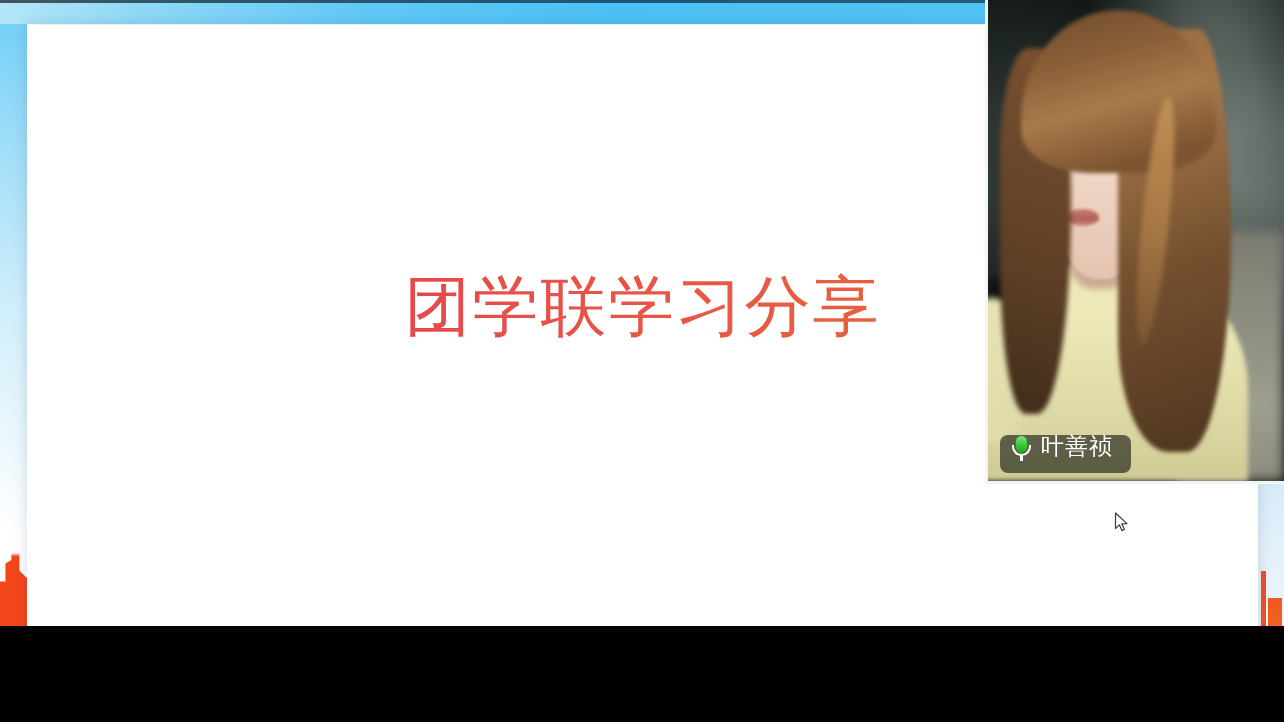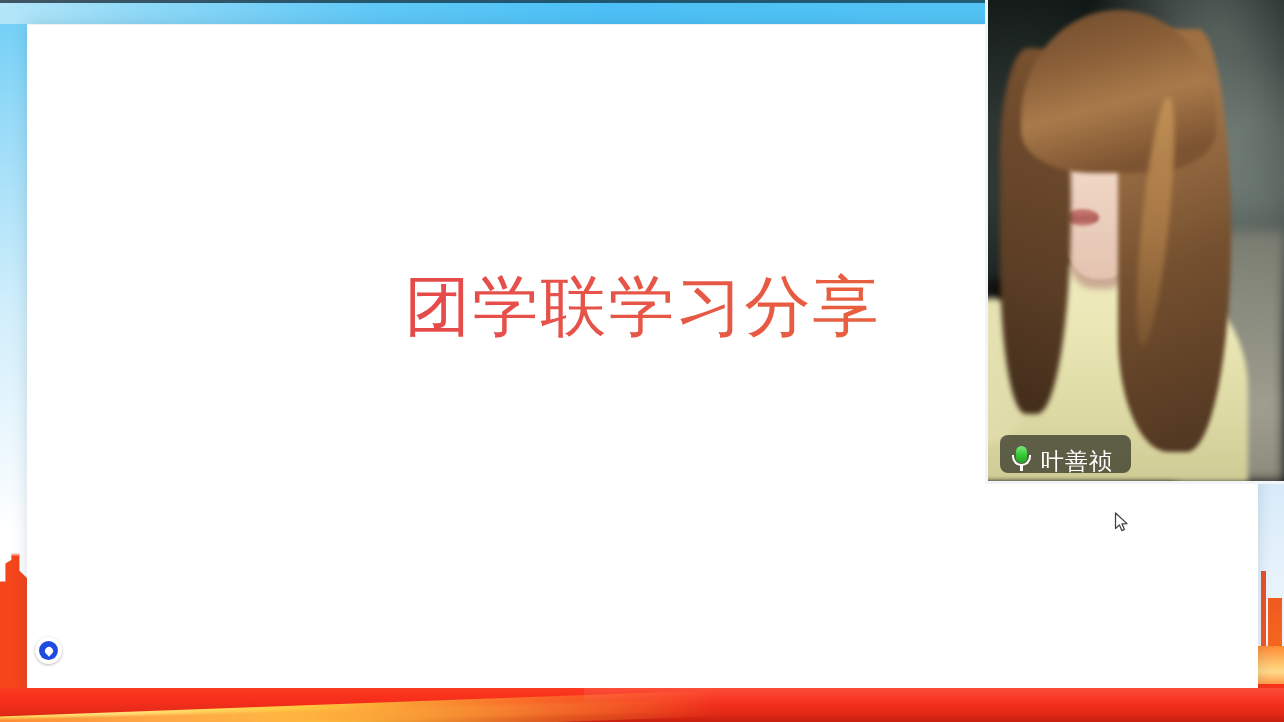--- a/index.html
+++ b/index.html
@@ -1,18 +1,18 @@
 <!DOCTYPE html>
 <html><head>
 <meta charset="utf-8">
 <style>
   html,body{margin:0;padding:0;background:#000;}
   body{width:1284px;height:722px;overflow:hidden;font-family:"Liberation Sans","DejaVu Sans",sans-serif;}
 
-  #stage{position:relative;width:1284px;height:722px;overflow:hidden;background:#000;}
+  #stage{position:relative;width:1284px;height:626px;overflow:hidden;background:#000;}
 
   
   .slide{position:absolute;left:0;top:0;width:1284px;height:722px;overflow:hidden;background:#ffffff;}
 
   
   .band-top{
     position:absolute;left:0;top:0;width:987px;height:24px;
     background:linear-gradient(90deg,#b5e6f8 0%,#8fd9f7 14%,#5fc8f6 38%,#4cc0f5 62%,#53c3f4 100%);
   }
   
@@ -207,21 +207,21 @@
   .hair-strand{
     position:absolute;left:52%;top:20%;width:9%;height:52%;
     border-radius:50%;
     background:linear-gradient(180deg,#c59458 0%,#a97a46 55%,#7c5631 100%);
     filter:blur(2.6px);opacity:.9;transform:rotate(6deg);
   }
 
   
   .cam-name{
     position:absolute;left:12px;bottom:8px;
-    display:flex;align-items:flex-end;gap:9px;
+    display:flex;align-items:flex-start;gap:9px;
     height:38px;padding:0 18px 0 10px;
     border-radius:8px;
     background:rgba(20,22,18,.62);
   }
   .mic{position:relative;width:22px;height:28px;flex:0 0 auto;}
   .mic .cap{
     position:absolute;left:6px;top:1px;width:11px;height:17px;border-radius:6px;
     background:linear-gradient(180deg,#7ce87c 0%,#34c734 55%,#23a223 100%);
   }
   .mic .arc{

